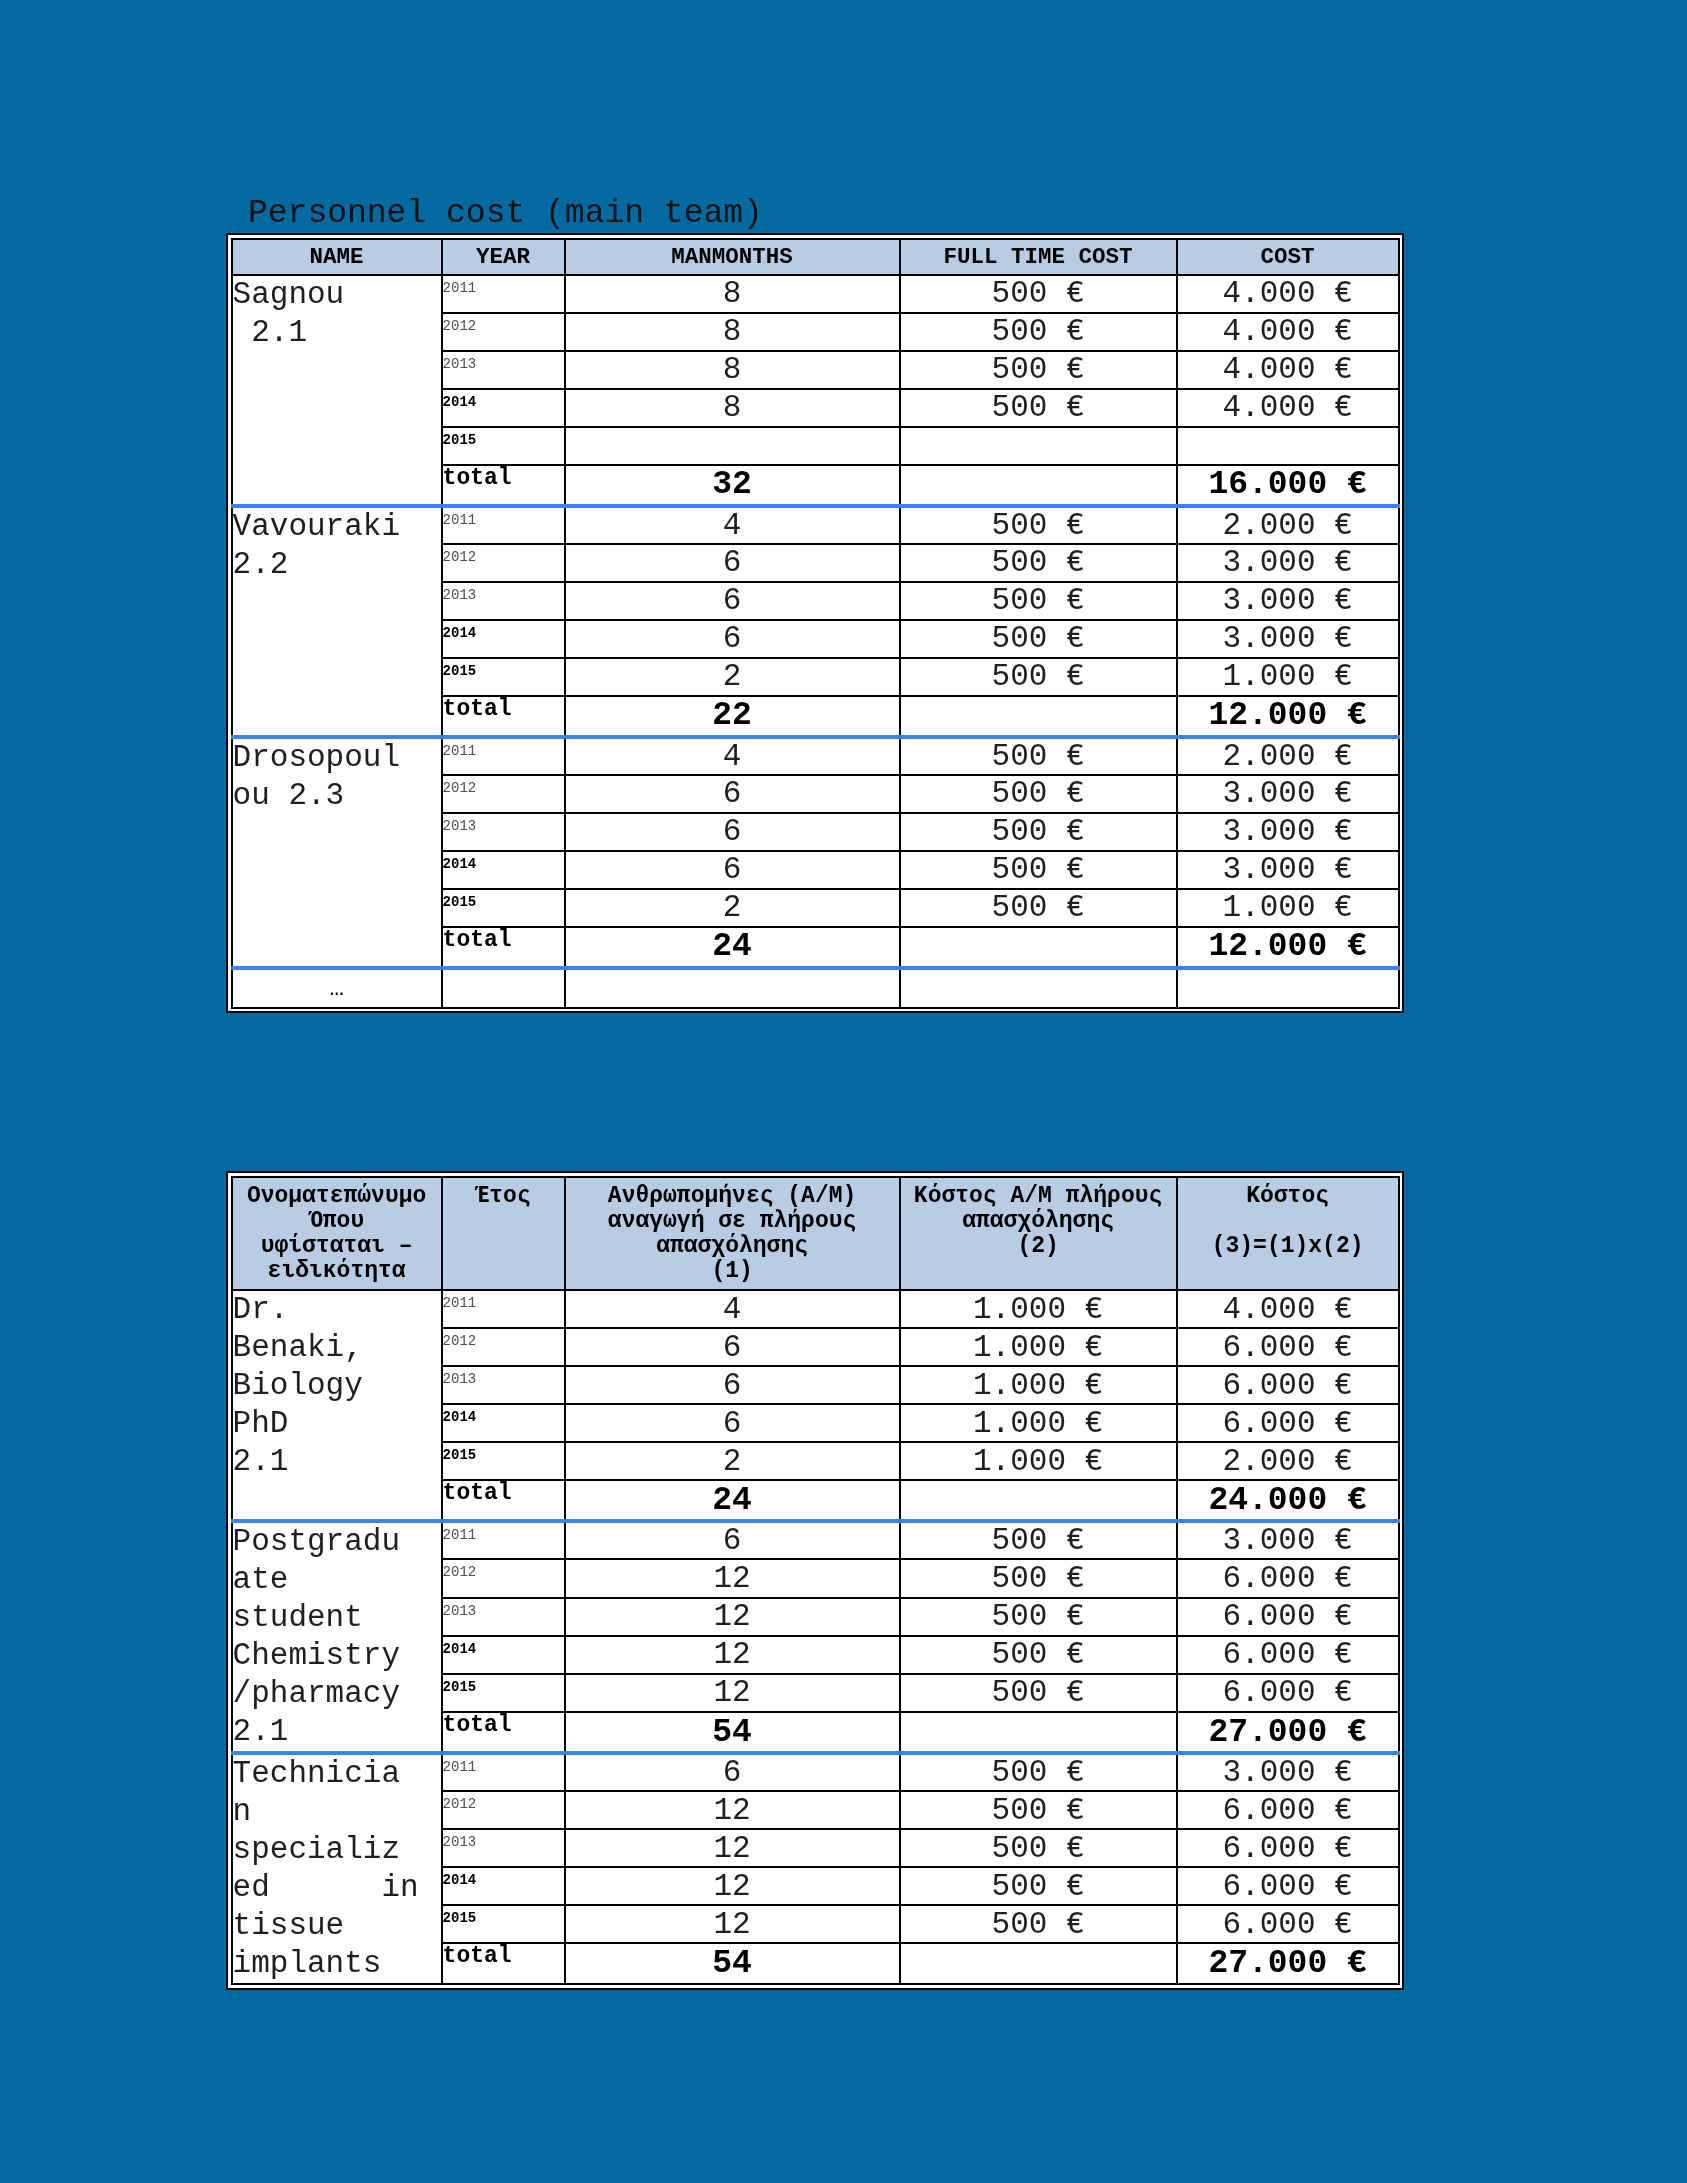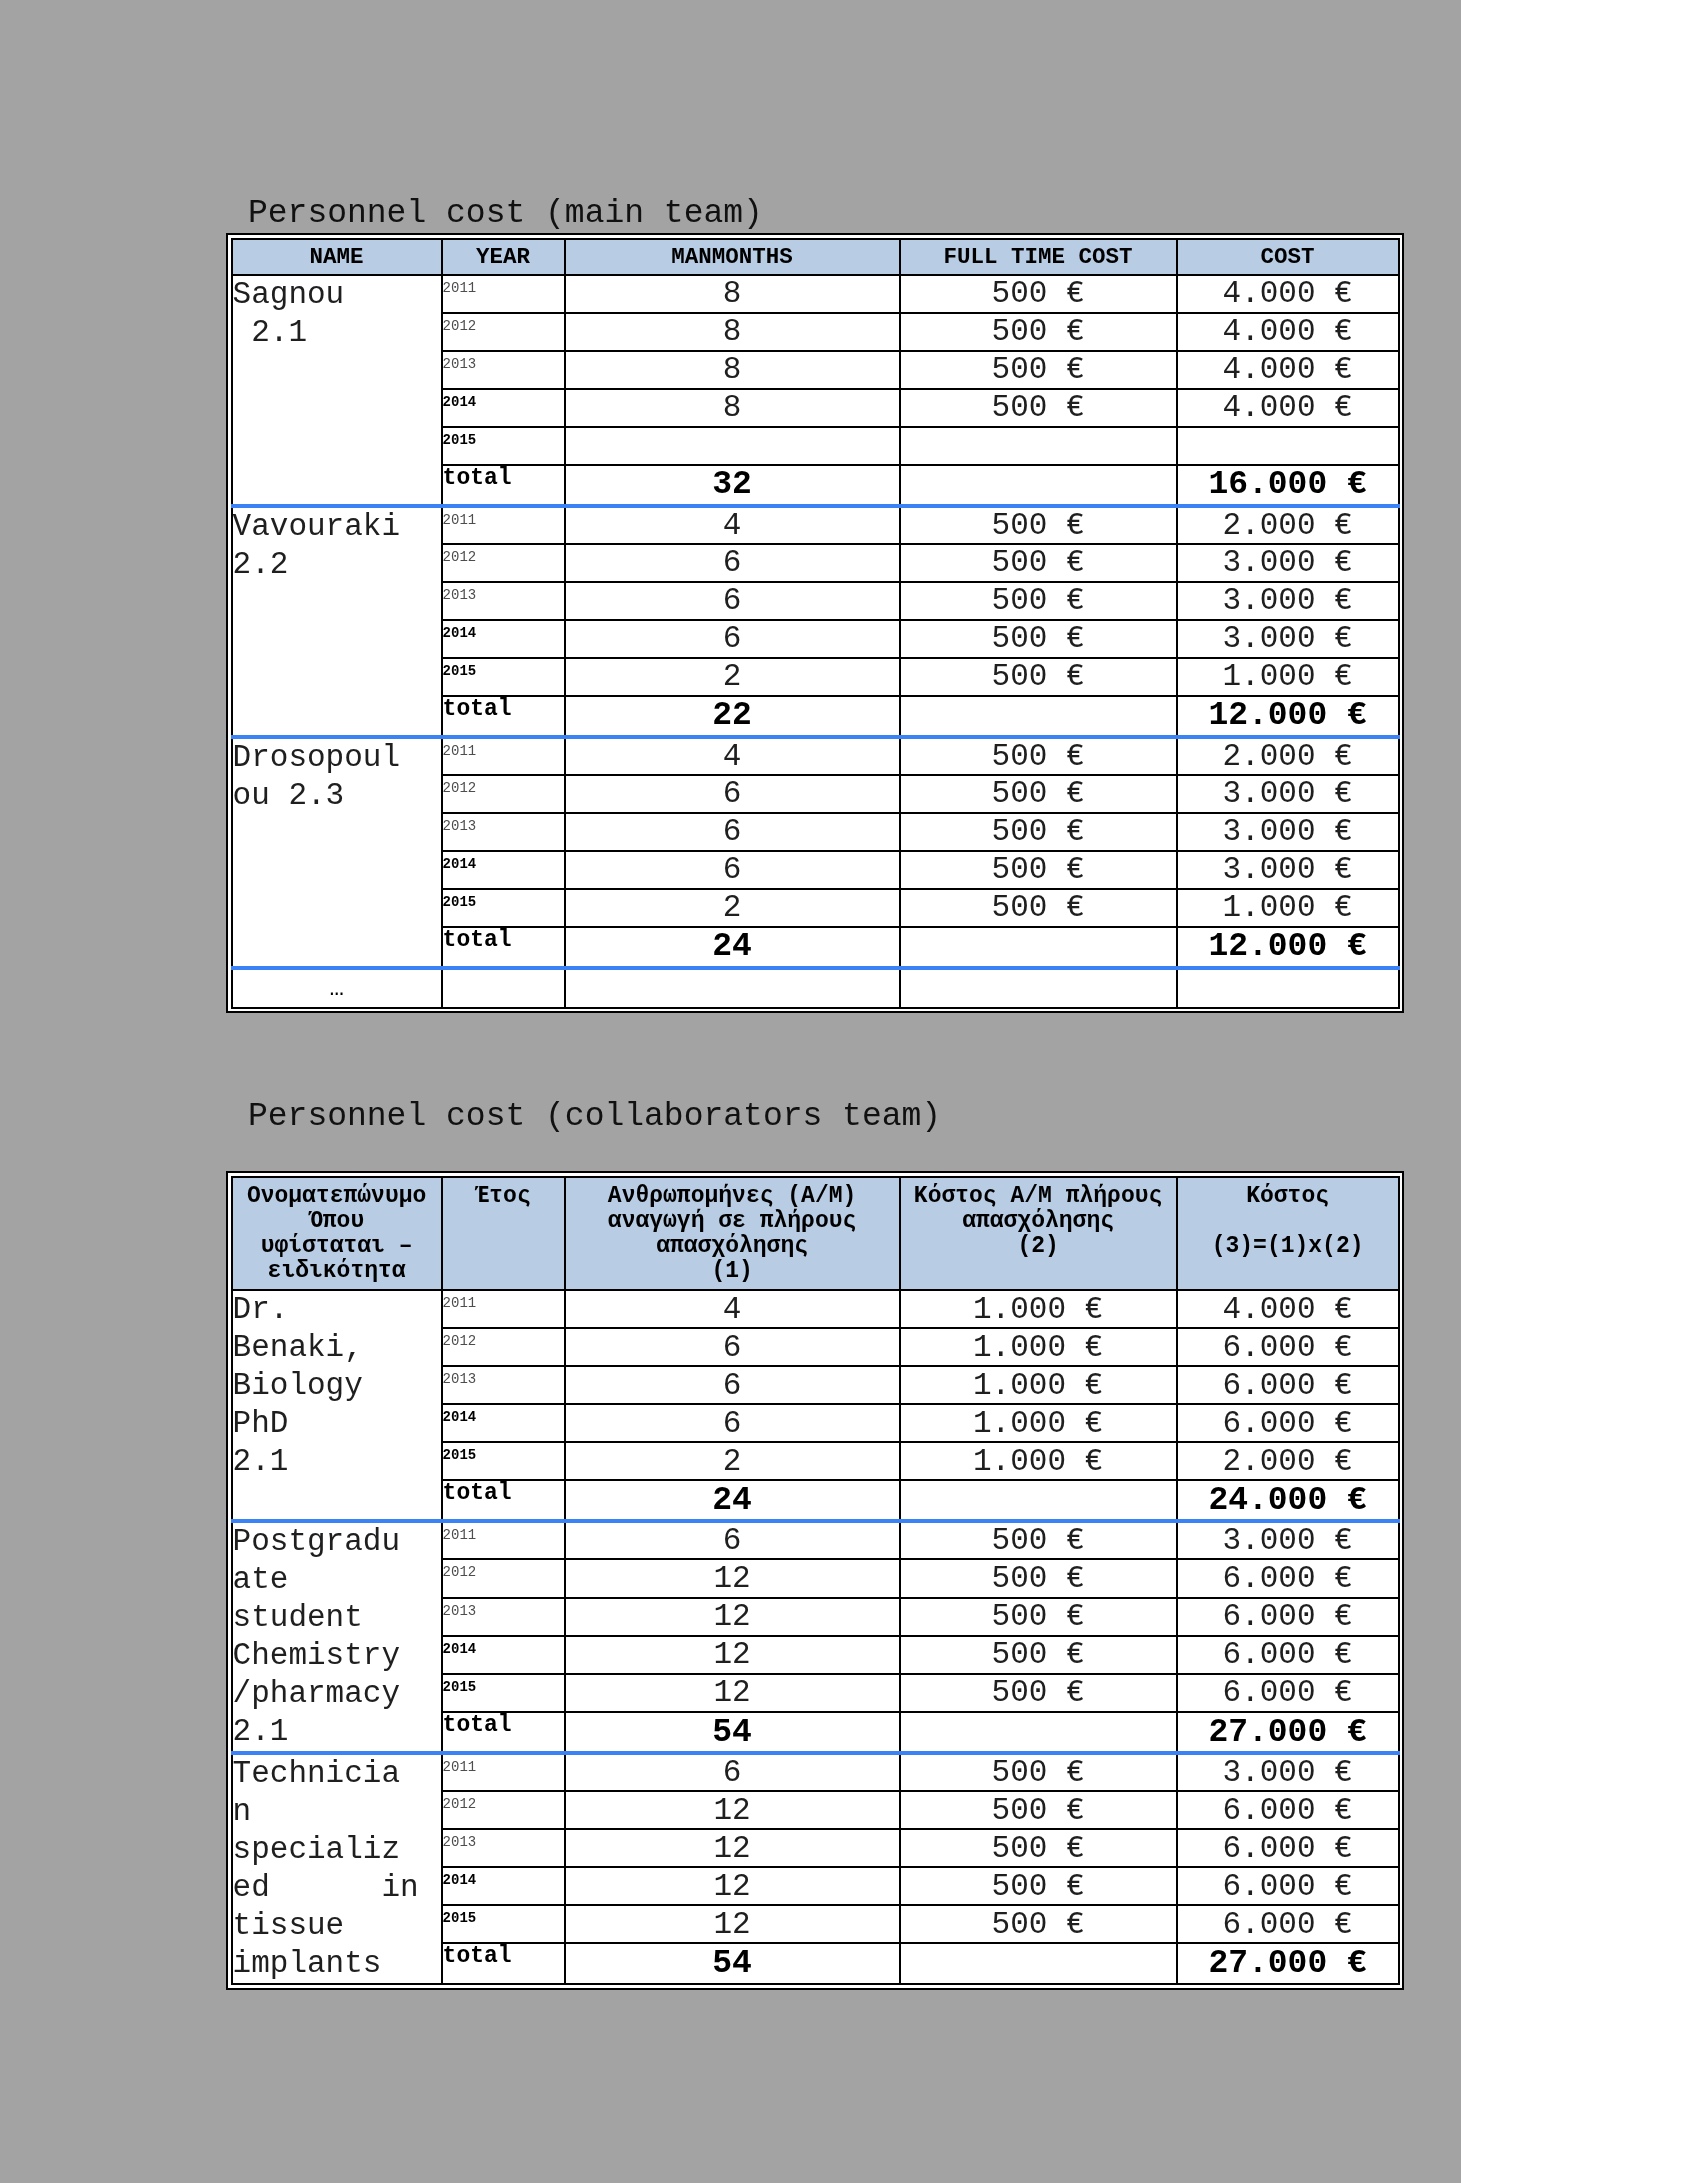--- a/index.html
+++ b/index.html
@@ -1,17 +1,17 @@
 <!DOCTYPE html>
 <html style="font-size:10.6px"><head>
 <meta charset="utf-8">
 <style>
   html,body { margin:0; padding:0; background:#ffffff; }
   .page {
-    position:relative; width:1461px; height:2183px; background:#a3a3a3;
+    position:relative; width:1687px; height:2183px; background:#0369a1;
     font-family:"Liberation Mono","DejaVu Sans Mono",monospace; color:#000;
     overflow:hidden;
   }
   .doc-title {
     position:absolute; left:248px; margin:0; font-weight:normal;
     font-size:33px; line-height:37px; color:#111; white-space:pre;
   }
   #title0 { top:195px; }
   #title1 { top:1098px; }
   .tablewrap {
@@ -199,21 +199,20 @@
             <td class="ellipsis-cell">…</td>
             <td></td>
             <td></td>
             <td></td>
             <td></td>
           </tr>
         </tbody>
       </table>
     </div>
 
-  <h1 class="doc-title" id="title1">Personnel cost (collaborators team)</h1>
 
   <div class="tablewrap" id="twrap1">
       <table class="doc-table t2">
         <colgroup>
           <col style="width: 210px;">
           <col style="width: 123px;">
           <col style="width: 335px;">
           <col style="width: 277px;">
           <col style="width: 222px;">
         </colgroup>

